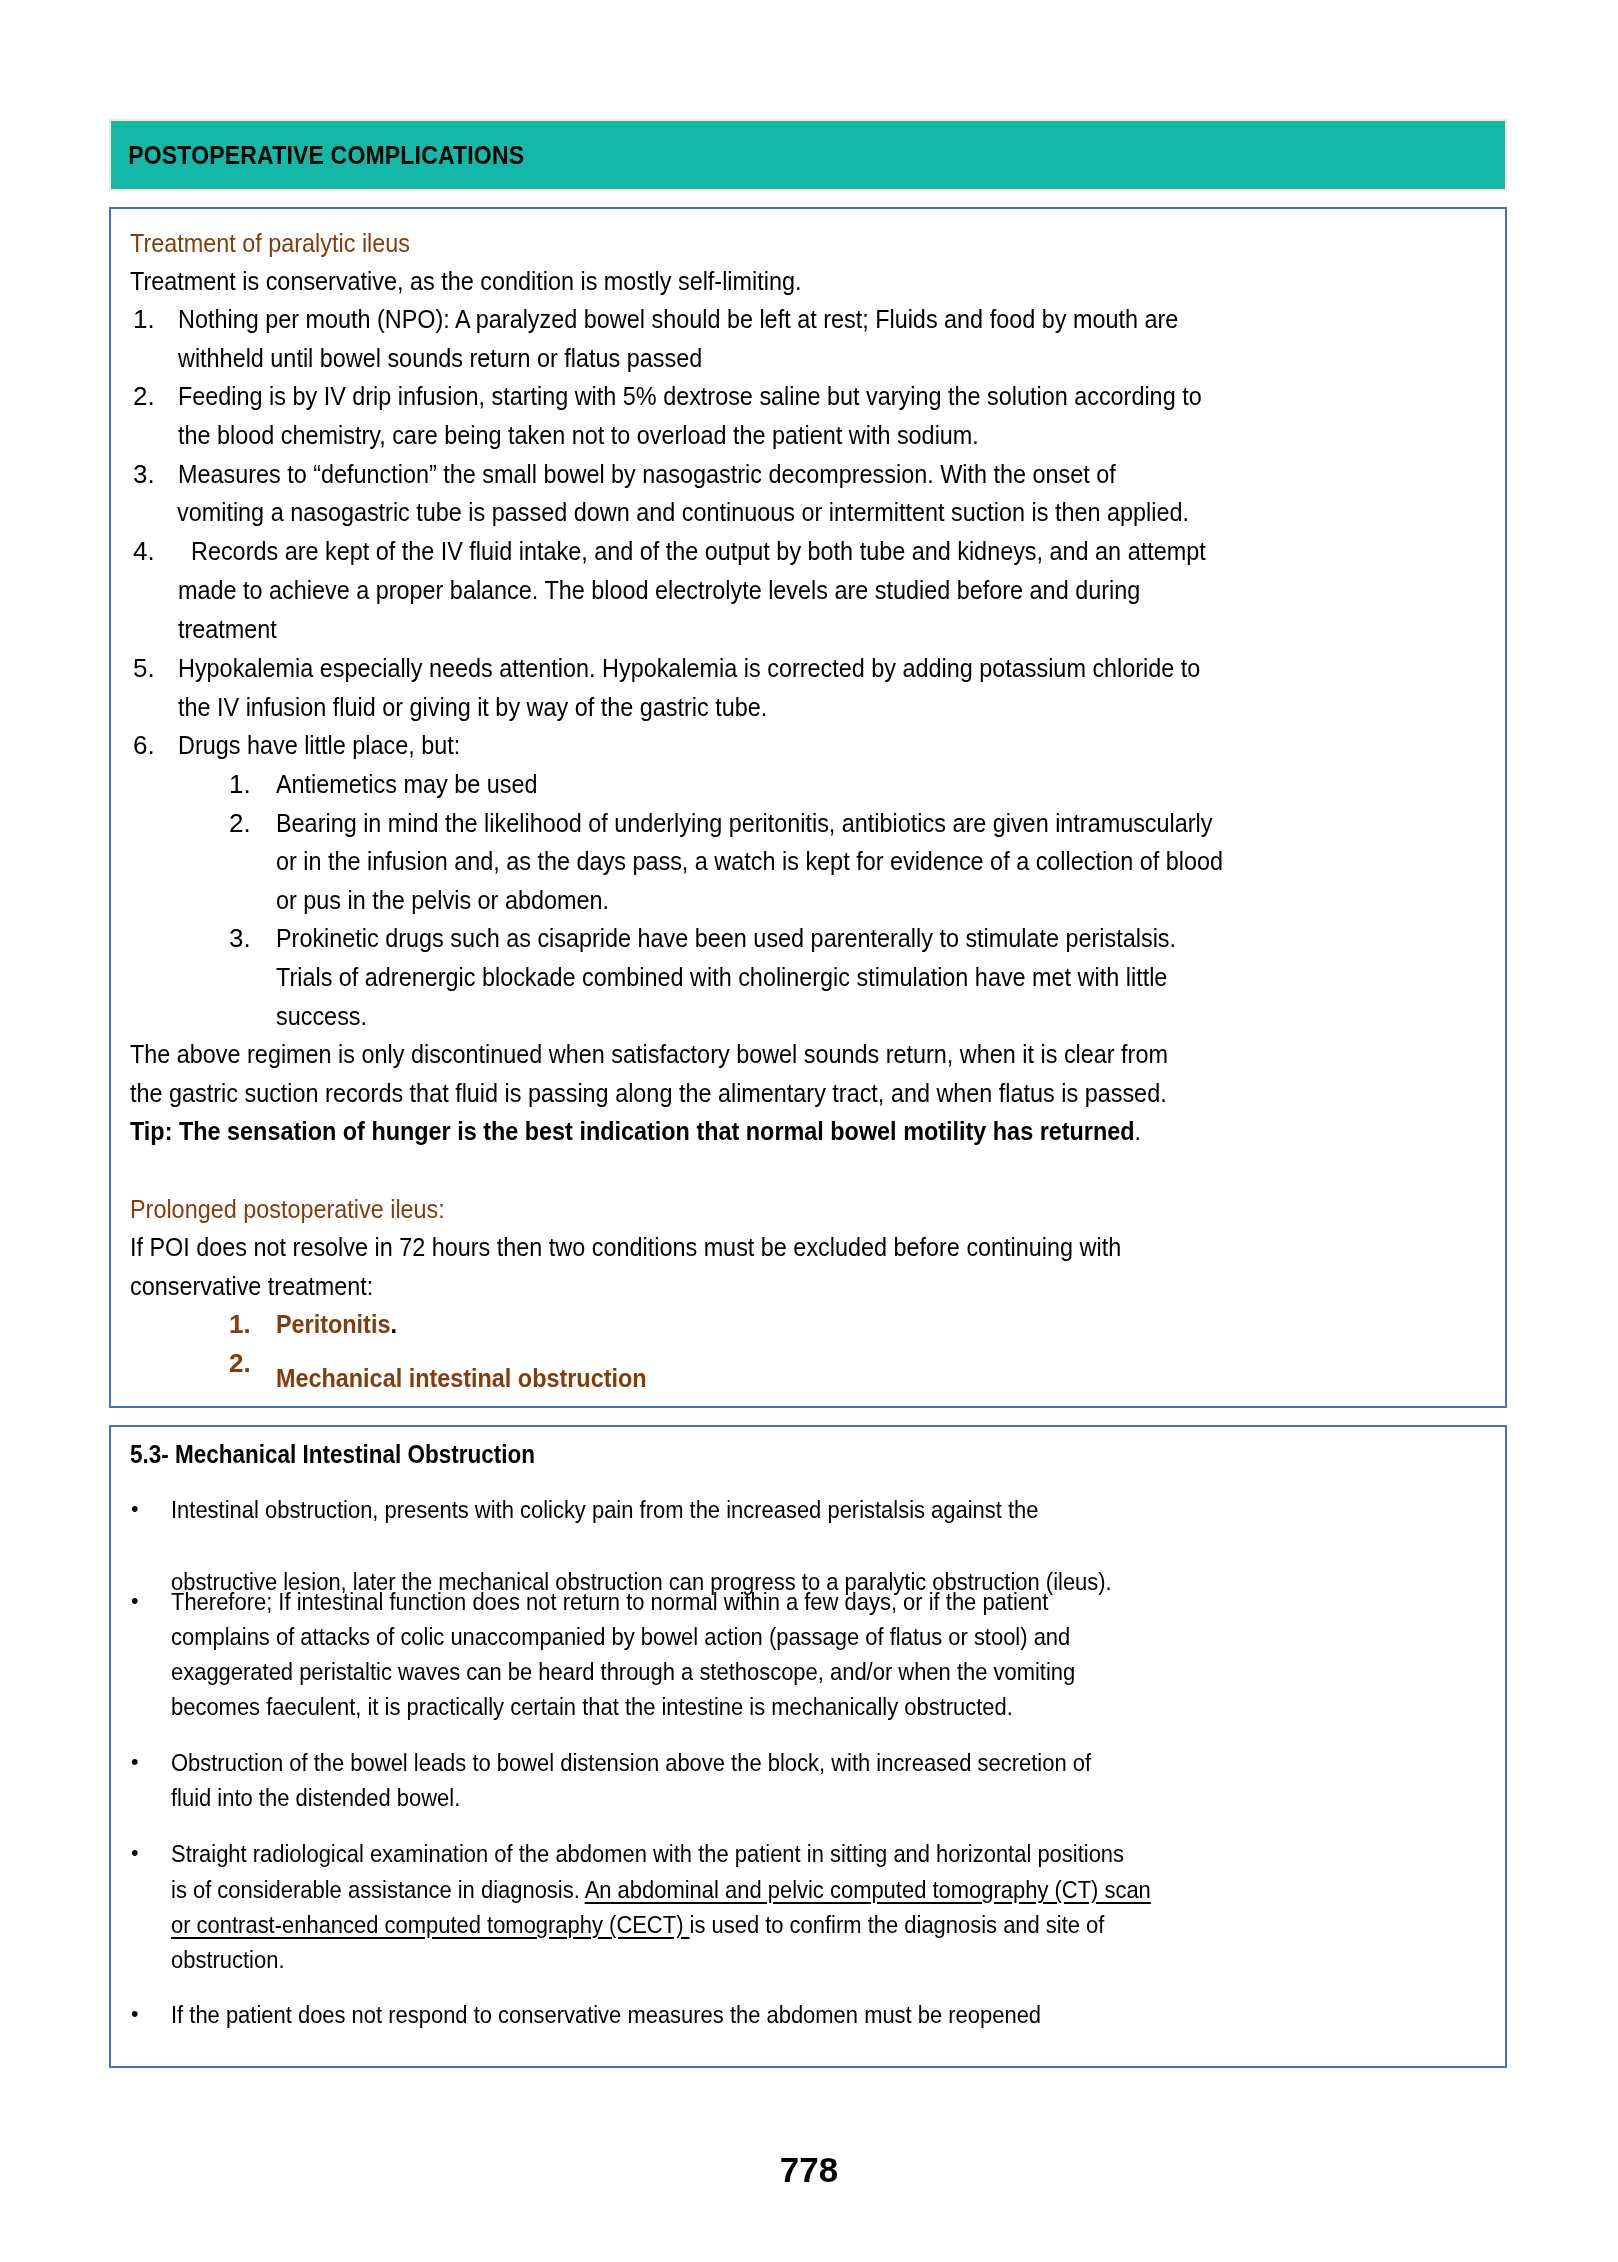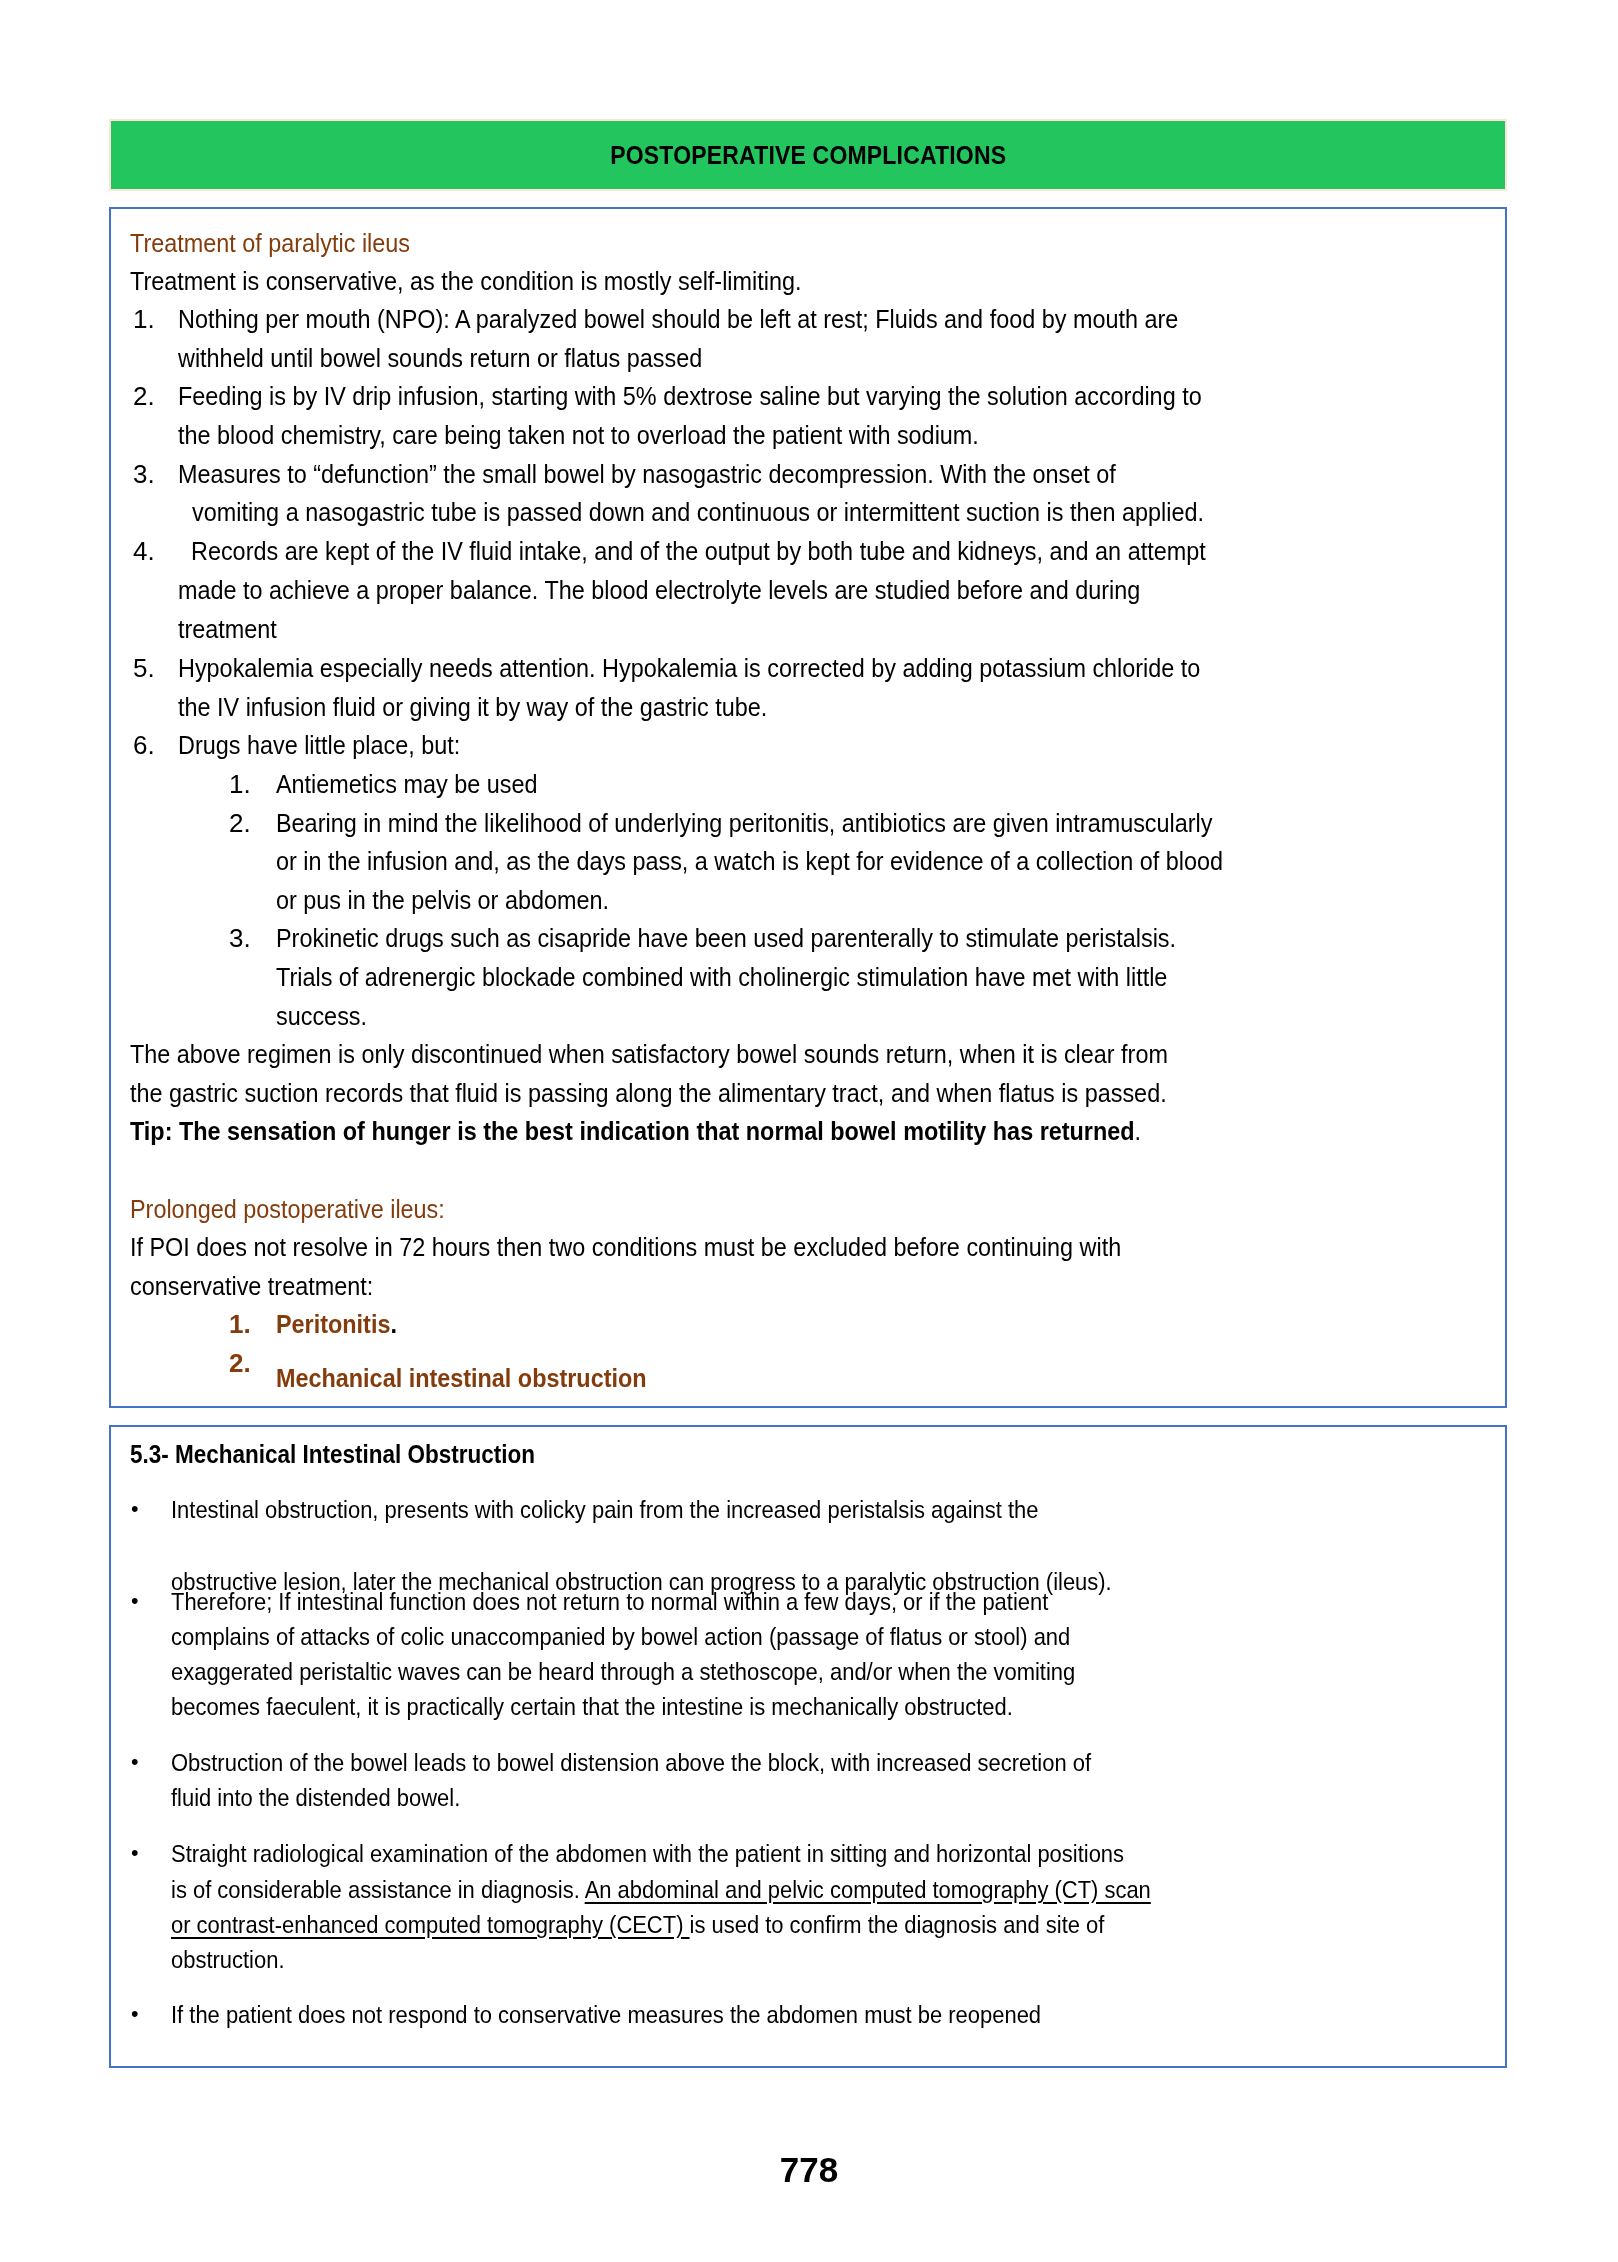--- a/index.html
+++ b/index.html
@@ -1,20 +1,20 @@
 <!DOCTYPE html>
 <html><head>
 <meta charset="utf-8">
 <style>
   html, body { margin:0; padding:0; background:#ffffff; }
   body { width:1619px; height:2263px; position:relative; overflow:hidden;
          font-family:"Liberation Sans", sans-serif; color:#000; }
   .header-box { position:absolute; left:109px; top:119px; width:1394px; height:68px;
-                background:#22c55e; border:2.9px solid #fbe5d6; box-sizing:content-box;
-                display:flex; align-items:center; justify-content:center; }
+                background:#14b8a6; border:2.9px solid #fbe5d6; box-sizing:content-box;
+                display:flex; align-items:center; justify-content:flex-start; }
   .header-title { font-family:"Liberation Sans", sans-serif; font-weight:bold; font-size:25px;
                   letter-spacing:0.2px; transform:scaleX(0.92); }
   .box { position:absolute; left:109px; width:1394px; border:2.9px solid #4472c4; box-sizing:content-box; }
   .box1 { top:207px; height:1197px; }
   .box2 { top:1425px; height:639px; }
   .txt { position:absolute; white-space:nowrap; font-size:26px; line-height:39px;
          font-family:"Liberation Sans", sans-serif; transform-origin:left center; }
   .brown { color:#843c0c; }
   .u { text-decoration:underline; text-underline-offset:3.9px; }
   .b { font-weight:bold; }
@@ -41,21 +41,21 @@
   <span class="num" style="left:133px;top:300px;">1.</span>
   <div class="txt" style="left:178px;top:300px;"><span class="cond">Nothing per mouth (NPO): A paralyzed bowel should be left at rest; Fluids and food by mouth are</span></div>
   <div class="txt" style="left:178px;top:339px;"><span class="cond">withheld until bowel sounds return or flatus passed</span></div>
 
   <span class="num" style="left:133px;top:377px;">2.</span>
   <div class="txt" style="left:178px;top:377px;"><span class="cond">Feeding is by IV drip infusion, starting with 5% dextrose saline but varying the solution according to</span></div>
   <div class="txt" style="left:178px;top:416px;"><span class="cond">the blood chemistry, care being taken not to overload the patient with sodium.</span></div>
 
   <span class="num" style="left:133px;top:455px;">3.</span>
   <div class="txt" style="left:178px;top:455px;"><span class="cond">Measures to “defunction” the small bowel by nasogastric decompression. With the onset of</span></div>
-  <div class="txt" style="left:192px;top:493px;"><span class="cond">vomiting a nasogastric tube is passed down and continuous or intermittent suction is then applied.</span></div>
+  <div class="txt" style="left:177px;top:493px;"><span class="cond">vomiting a nasogastric tube is passed down and continuous or intermittent suction is then applied.</span></div>
 
   <span class="num" style="left:133px;top:532px;">4.</span>
   <div class="txt" style="left:191px;top:532px;"><span class="cond">Records are kept of the IV fluid intake, and of the output by both tube and kidneys, and an attempt</span></div>
   <div class="txt" style="left:178px;top:571px;"><span class="cond">made to achieve a proper balance. The blood electrolyte levels are studied before and during</span></div>
   <div class="txt" style="left:178px;top:610px;"><span class="cond">treatment</span></div>
 
   <span class="num" style="left:133px;top:649px;">5.</span>
   <div class="txt" style="left:178px;top:649px;"><span class="cond">Hypokalemia especially needs attention. Hypokalemia is corrected by adding potassium chloride to</span></div>
   <div class="txt" style="left:178px;top:688px;"><span class="cond">the IV infusion fluid or giving it by way of the gastric tube.</span></div>
 

